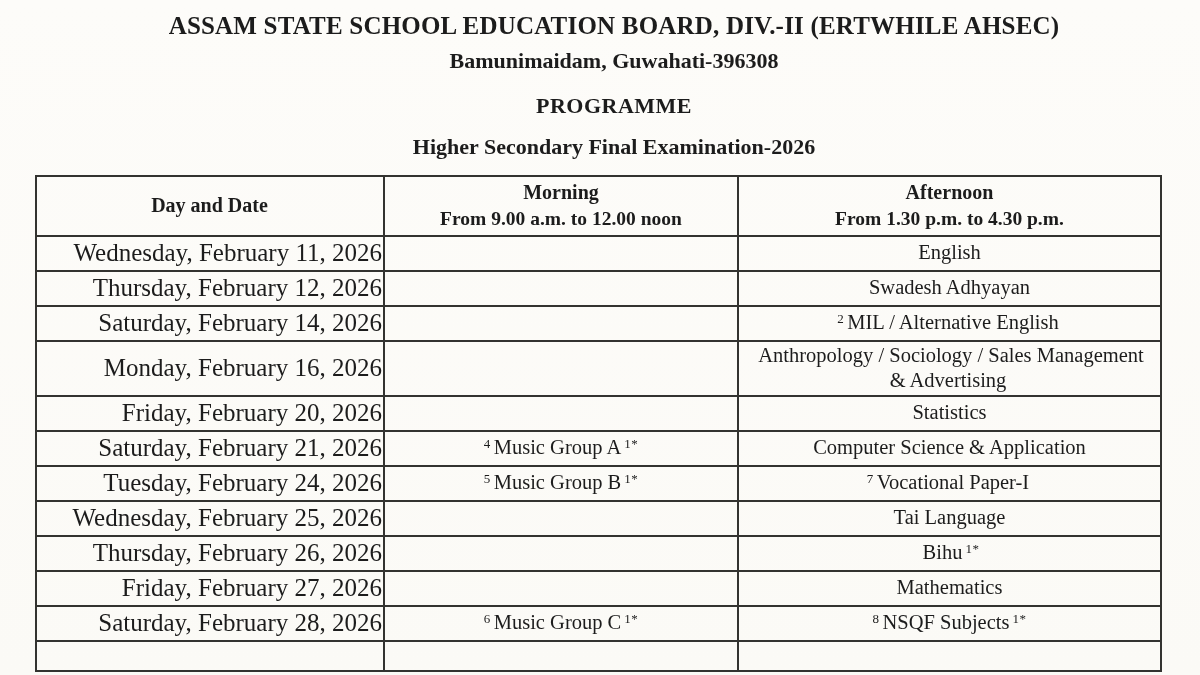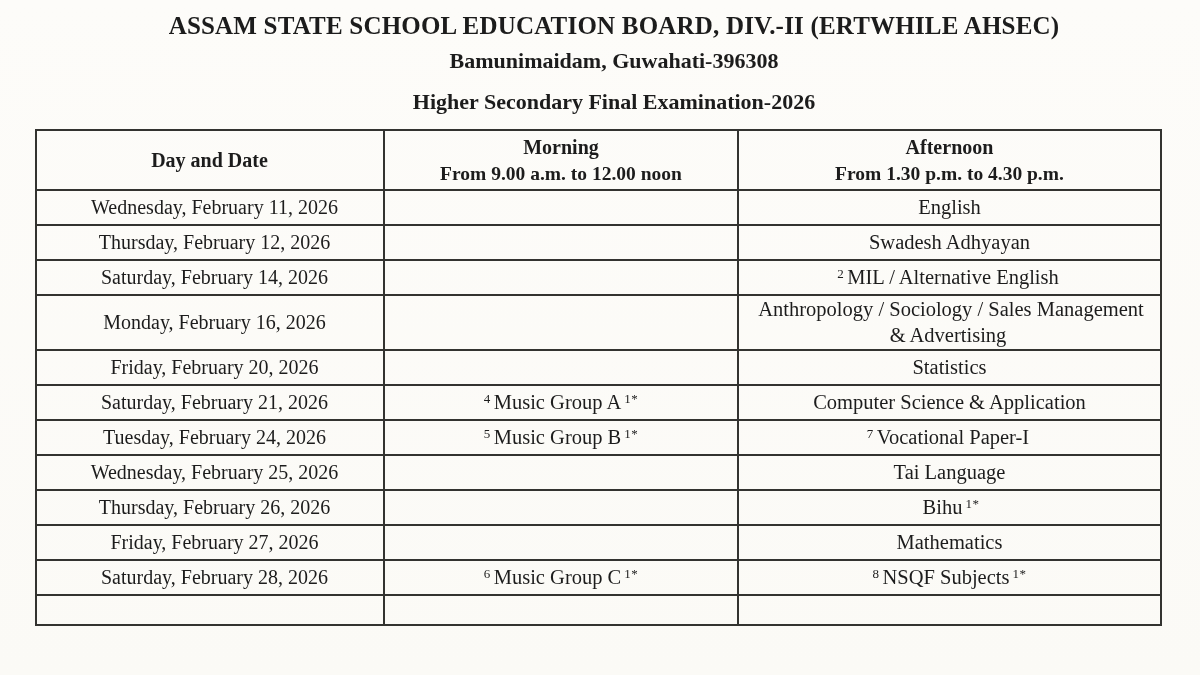--- a/index.html
+++ b/index.html
@@ -45,23 +45,23 @@
     text-align: left;
     padding-left: 0;
     font-size: 21px;
   }
   .th-sub { font-size: 19.5px; }
 
   .timetable tbody tr { height: 35px; }
   .timetable tbody tr.tall { height: 55px; }
   .timetable tbody tr.partial { height: 30px; }
   td.date {
-    text-align: center;
+    text-align: right;
     padding-left: 10px;
-    font-size: 20px;
+    font-size: 25px;
     vertical-align: middle;
     white-space: nowrap;
     margin-left: 16px;
   }
   td.subj {
     text-align: center;
     font-size: 20.5px;
     vertical-align: middle;
     padding: 0 8px;
     line-height: 1.25;
@@ -75,20 +75,21 @@
   .sup.post { margin-left: 3px; }
 </style>
 </head>
 <body>
 
 <div class="page">
 
   <div class="doc-header">
     <div class="board-title">ASSAM STATE SCHOOL EDUCATION BOARD, DIV.-II (ERTWHILE AHSEC)</div>
     <div class="board-address">Bamunimaidam, Guwahati-396308</div>
+    <div class="programme">PROGRAMME</div>
     <div class="exam-title">Higher Secondary Final Examination-2026</div>
   </div>
 
   <table class="timetable">
     <colgroup>
       <col style="width:348px">
       <col style="width:354px">
       <col style="width:423px">
     </colgroup>
     <thead>

